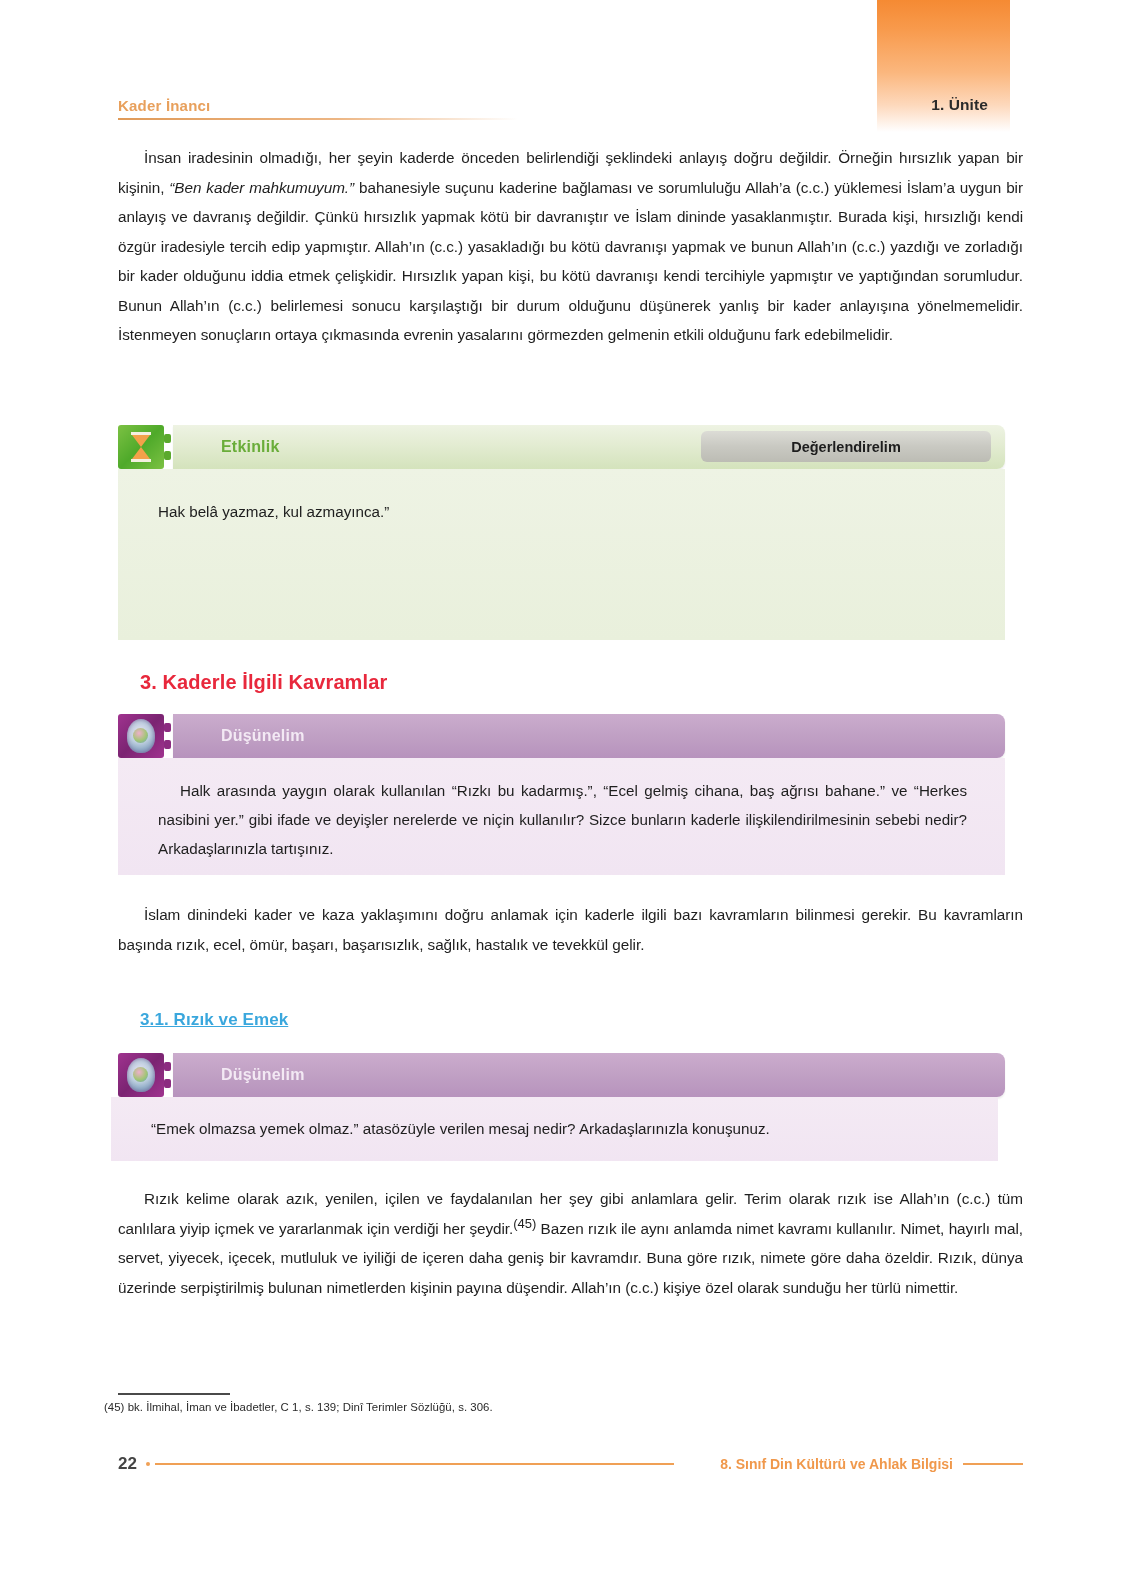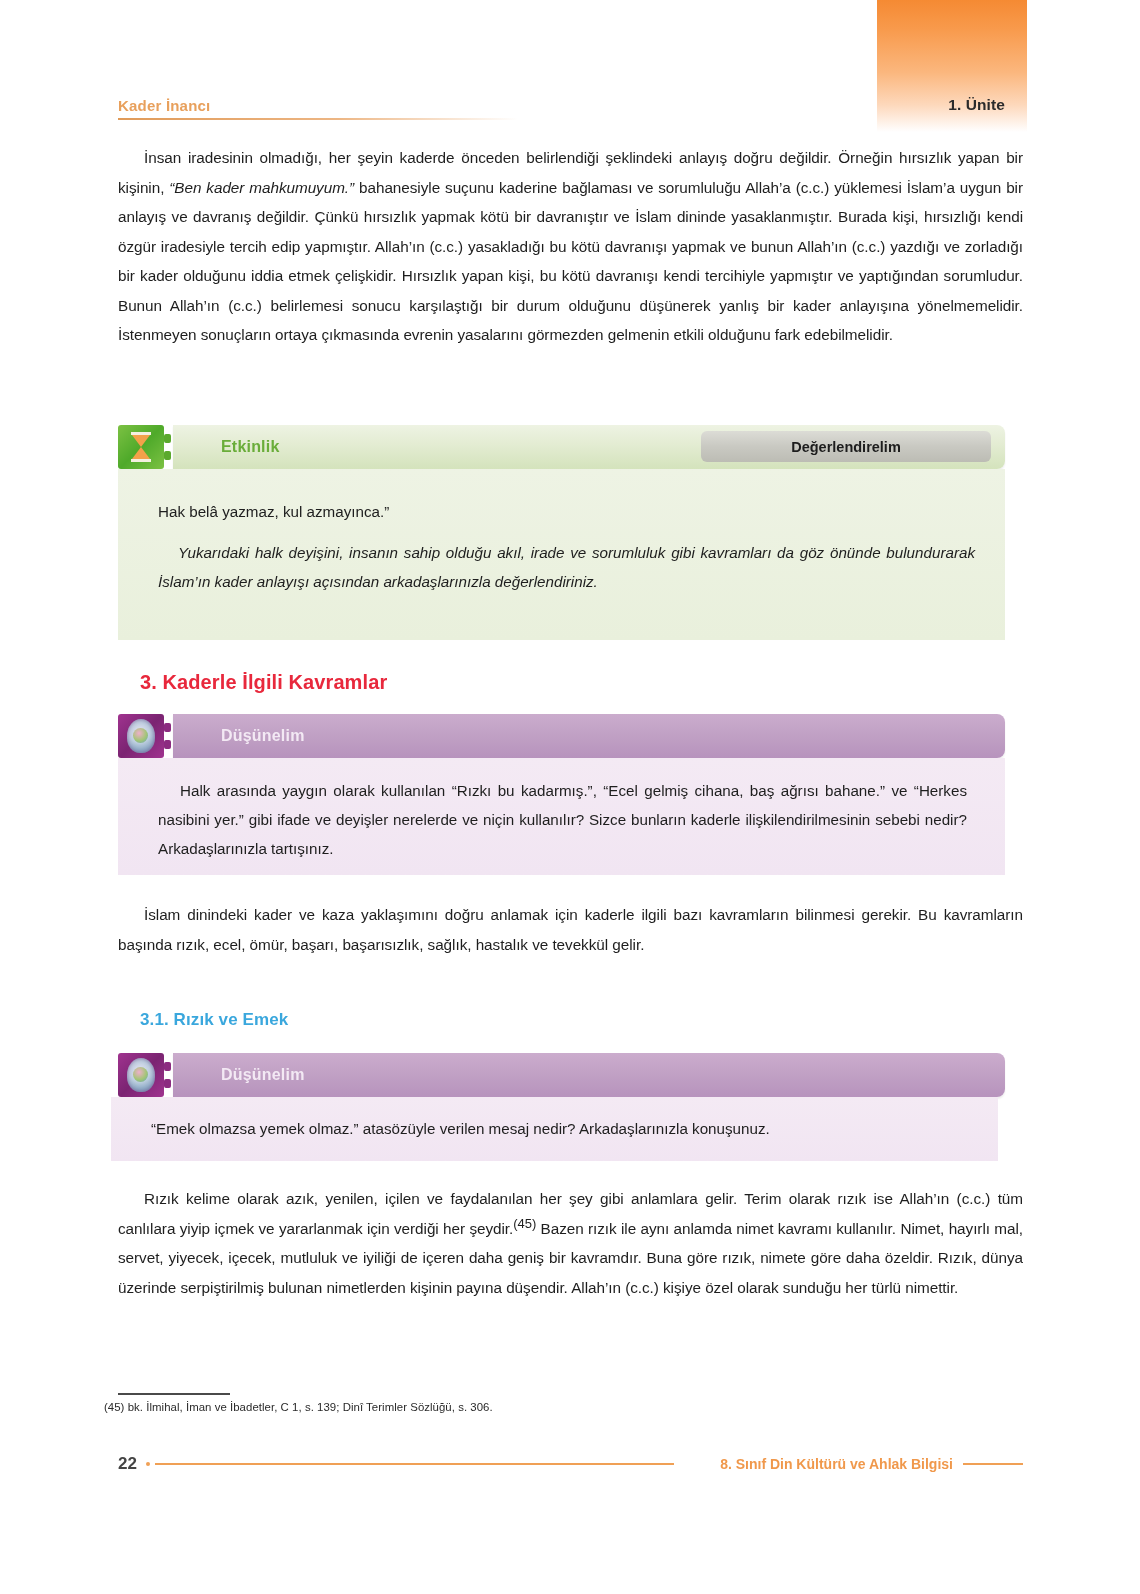--- a/index.html
+++ b/index.html
@@ -19,21 +19,21 @@
     background: #ffffff;
     overflow: hidden;
     box-sizing: border-box;
   }
 
   
   .unit-tab {
     position: absolute;
     top: 0;
     left: 877px;
-    width: 150px;
+    width: 133px;
     height: 132px;
     background: linear-gradient(to bottom, #f58a33 0%, #f89a4c 22%, #fbb77e 55%, #fdd9bd 80%, #ffffff 100%);
   }
   .unit-tab-label {
     position: absolute;
     bottom: 18px;
     right: 22px;
     font-size: 15.5px;
     font-weight: bold;
     color: #2b2b2b;
@@ -348,21 +348,20 @@
     <div class="banner-bar green">
       <div class="banner-label green">Etkinlik</div>
       <div class="banner-pill">
         <span class="banner-pill-label">Değerlendirelim</span>
       </div>
     </div>
   </div>
 
   <div class="box green" style="left:118px; top:469px; width:887px; height:171px; padding:18px 30px 0 40px;">
     <p style="margin-top:10px;">Hak belâ yazmaz, kul azmayınca.”</p>
-    <p class="ital" style="margin-top:12px; text-indent:20px;">Yukarıdaki halk deyişini, insanın sahip olduğu akıl, irade ve sorumluluk gibi kavramları da göz önünde bulundurarak İslam’ın kader anlayışı açısından arkadaşlarınızla değerlendiriniz.</p>
   </div>
 
   <div class="h-main" style="left:140px; top:671px;">3. Kaderle İlgili Kavramlar</div>
 
   <div class="banner" style="left:118px; top:714px; width:887px;">
     <div class="banner-icon purple">
       <div class="thinker"></div>
     </div>
     <div class="banner-tabs purple">
       <span class="t1"></span>
@@ -370,21 +369,21 @@
     </div>
     <div class="banner-bar purple">
       <div class="banner-label purple">Düşünelim</div>
     </div>
   </div>
 
   <div class="box purple" style="left:118px; top:758px; width:887px; height:117px; padding:18px 38px 15px 40px;">
     <p style="text-indent:22px;">Halk arasında yaygın olarak kullanılan “Rızkı bu kadarmış.”, “Ecel gelmiş cihana, baş ağrısı bahane.” ve “Herkes nasibini yer.” gibi ifade ve deyişler nerelerde ve niçin kullanılır? Sizce bunların kaderle ilişkilendirilmesinin sebebi nedir? Arkadaşlarınızla tartışınız.</p>
   </div>
 
-  <div class="h-sub" style="left:140px; top:1010px;">3.1. Rızık ve Emek</div>
+  <div class="h-sub" style="left:140px; top:1010px;text-decoration:underline;">3.1. Rızık ve Emek</div>
 
   <div class="banner" style="left:118px; top:1053px; width:887px;">
     <div class="banner-icon purple">
       <div class="thinker"></div>
     </div>
     <div class="banner-tabs purple">
       <span class="t1"></span>
       <span class="t2"></span>
     </div>
     <div class="banner-bar purple">

